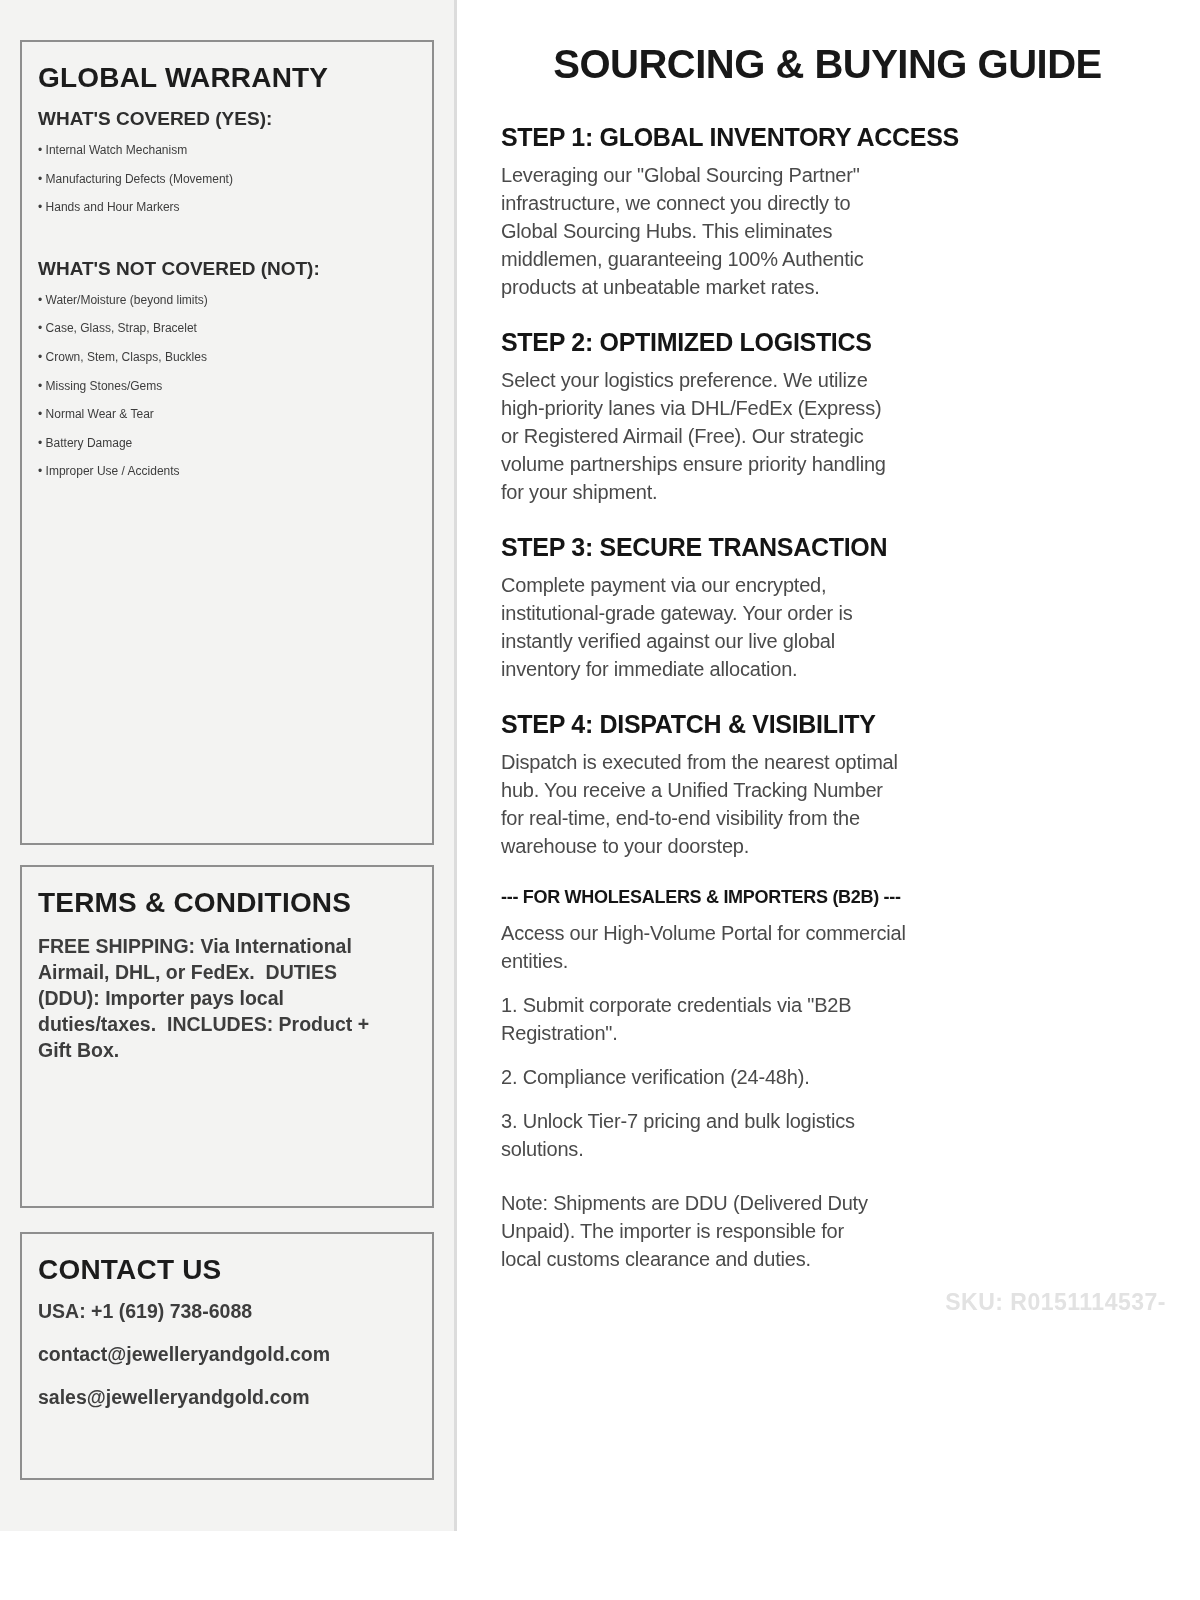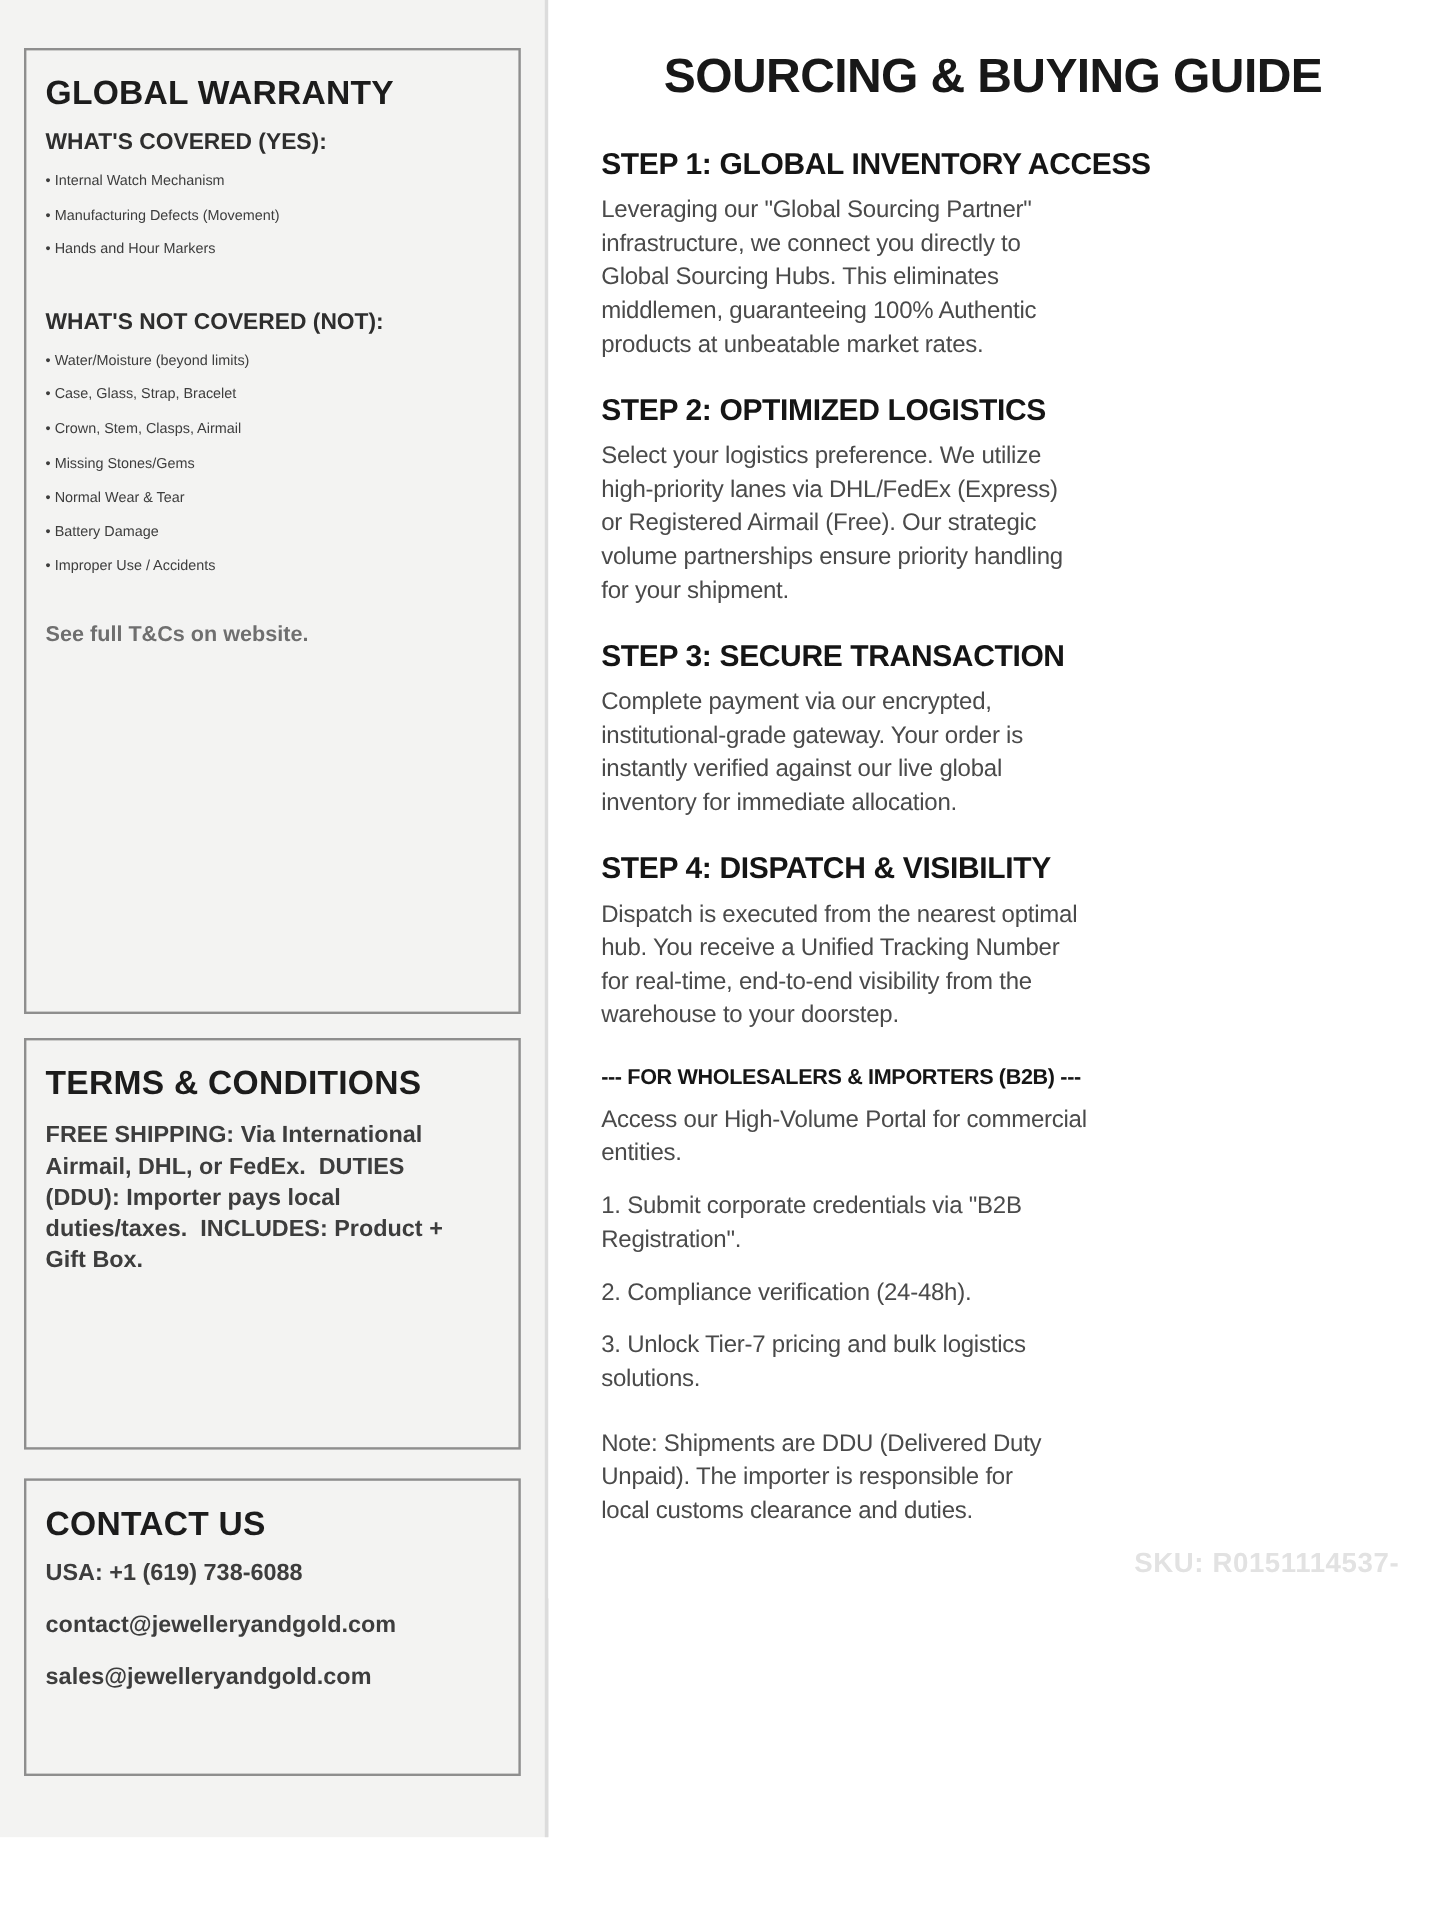--- a/index.html
+++ b/index.html
@@ -116,28 +116,27 @@
       <ul class="side-list">
           <li>Internal Watch Mechanism</li>
           <li>Manufacturing Defects (Movement)</li>
           <li>Hands and Hour Markers</li>
         </ul>
 
       <div class="side-subtitle gap-top">WHAT'S NOT COVERED (NOT):</div>
       <ul class="side-list">
           <li>Water/Moisture (beyond limits)</li>
           <li>Case, Glass, Strap, Bracelet</li>
-          <li>Crown, Stem, Clasps, Airmail</li>
+          <li>Crown, Stem, Clasps, Buckles</li>
           <li>Missing Stones/Gems</li>
           <li>Normal Wear &amp; Tear</li>
           <li>Battery Damage</li>
           <li>Improper Use / Accidents</li>
         </ul>
 
-      <div class="side-footnote">See full T&amp;Cs on website.</div>
     </div>
 
     <div class="side-box box-terms">
       <div class="side-title">TERMS &amp; CONDITIONS</div>
       <p class="side-paragraph">FREE SHIPPING: Via International
 Airmail, DHL, or FedEx.  DUTIES
 (DDU): Importer pays local
 duties/taxes.  INCLUDES: Product +
 Gift Box.</p>
     </div>

